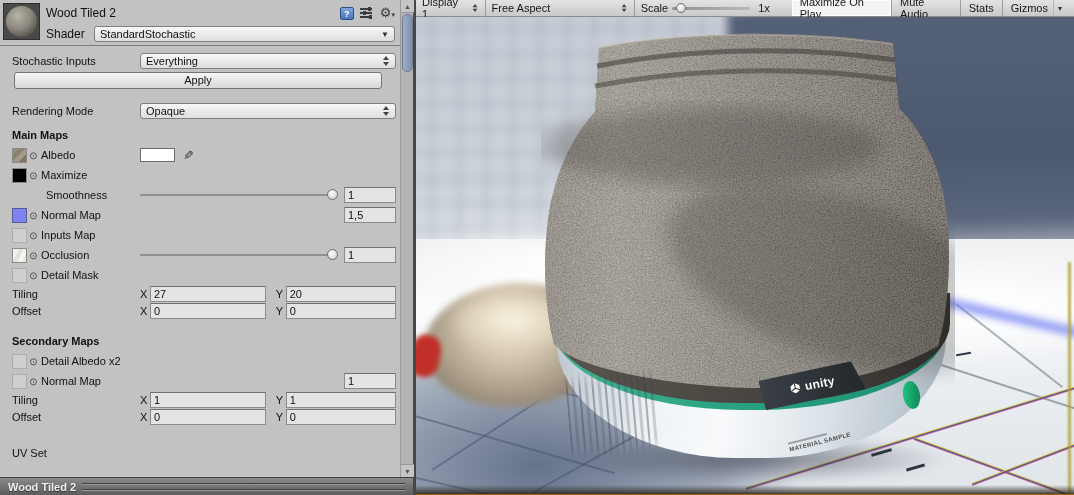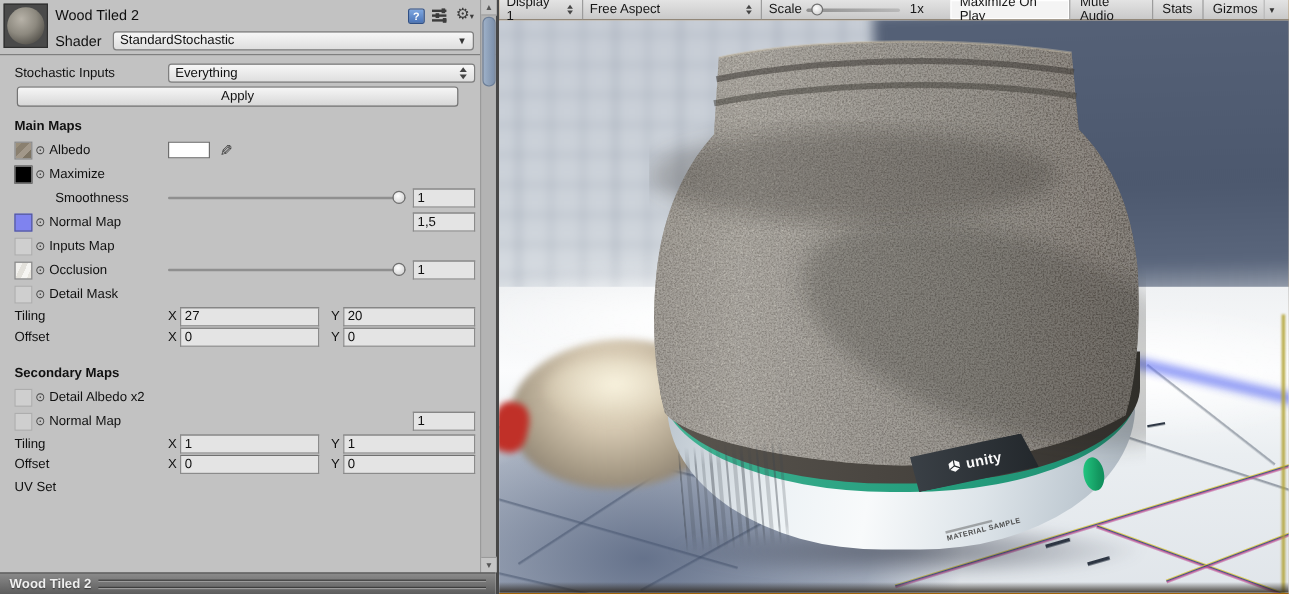--- a/index.html
+++ b/index.html
@@ -207,20 +207,27 @@
     <div class="insp-body">
       <div class="row" style="margin-top:7px;">
         <span class="lbl">Stochastic Inputs</span>
         <div class="dropdown">
           <span>Everything</span>
           <span class="enum-arrows"></span>
         </div>
       </div>
       <div class="apply-btn">Apply</div>
 
+      <div class="row" style="margin-top:14px;">
+        <span class="lbl">Rendering Mode</span>
+        <div class="dropdown">
+          <span>Opaque</span>
+          <span class="enum-arrows"></span>
+        </div>
+      </div>
 
       <div class="hdr-bold">Main Maps</div>
 
       <div class="row">
         <span class="lead">
           <span class="thumb albedo"></span>
           <span class="picker">⊙</span>
           <span class="maplbl">Albedo</span>
         </span>
         <span class="swatch"></span>
@@ -334,21 +341,21 @@
       <div class="row" style="margin-top:1px;">
         <span class="lbl">Offset</span>
         <span class="xy">
           <span class="axis">X</span>
           <span class="fx"><input class="tfield" value="0" style=""></span>
           <span class="axis">Y</span>
           <span class="fy"><input class="tfield" value="0" style=""></span>
         </span>
       </div>
 
-      <div class="row" style="margin-top:3px;">
+      <div class="row" style="margin-top:20px;">
         <span class="lbl">UV Set</span>
       </div>
     </div>
 
     <div class="insp-scroll">
       <div class="scr-btn scr-up">▲</div>
       <div class="scr-thumb"></div>
       <div class="scr-btn scr-dn">▼</div>
     </div>
 

